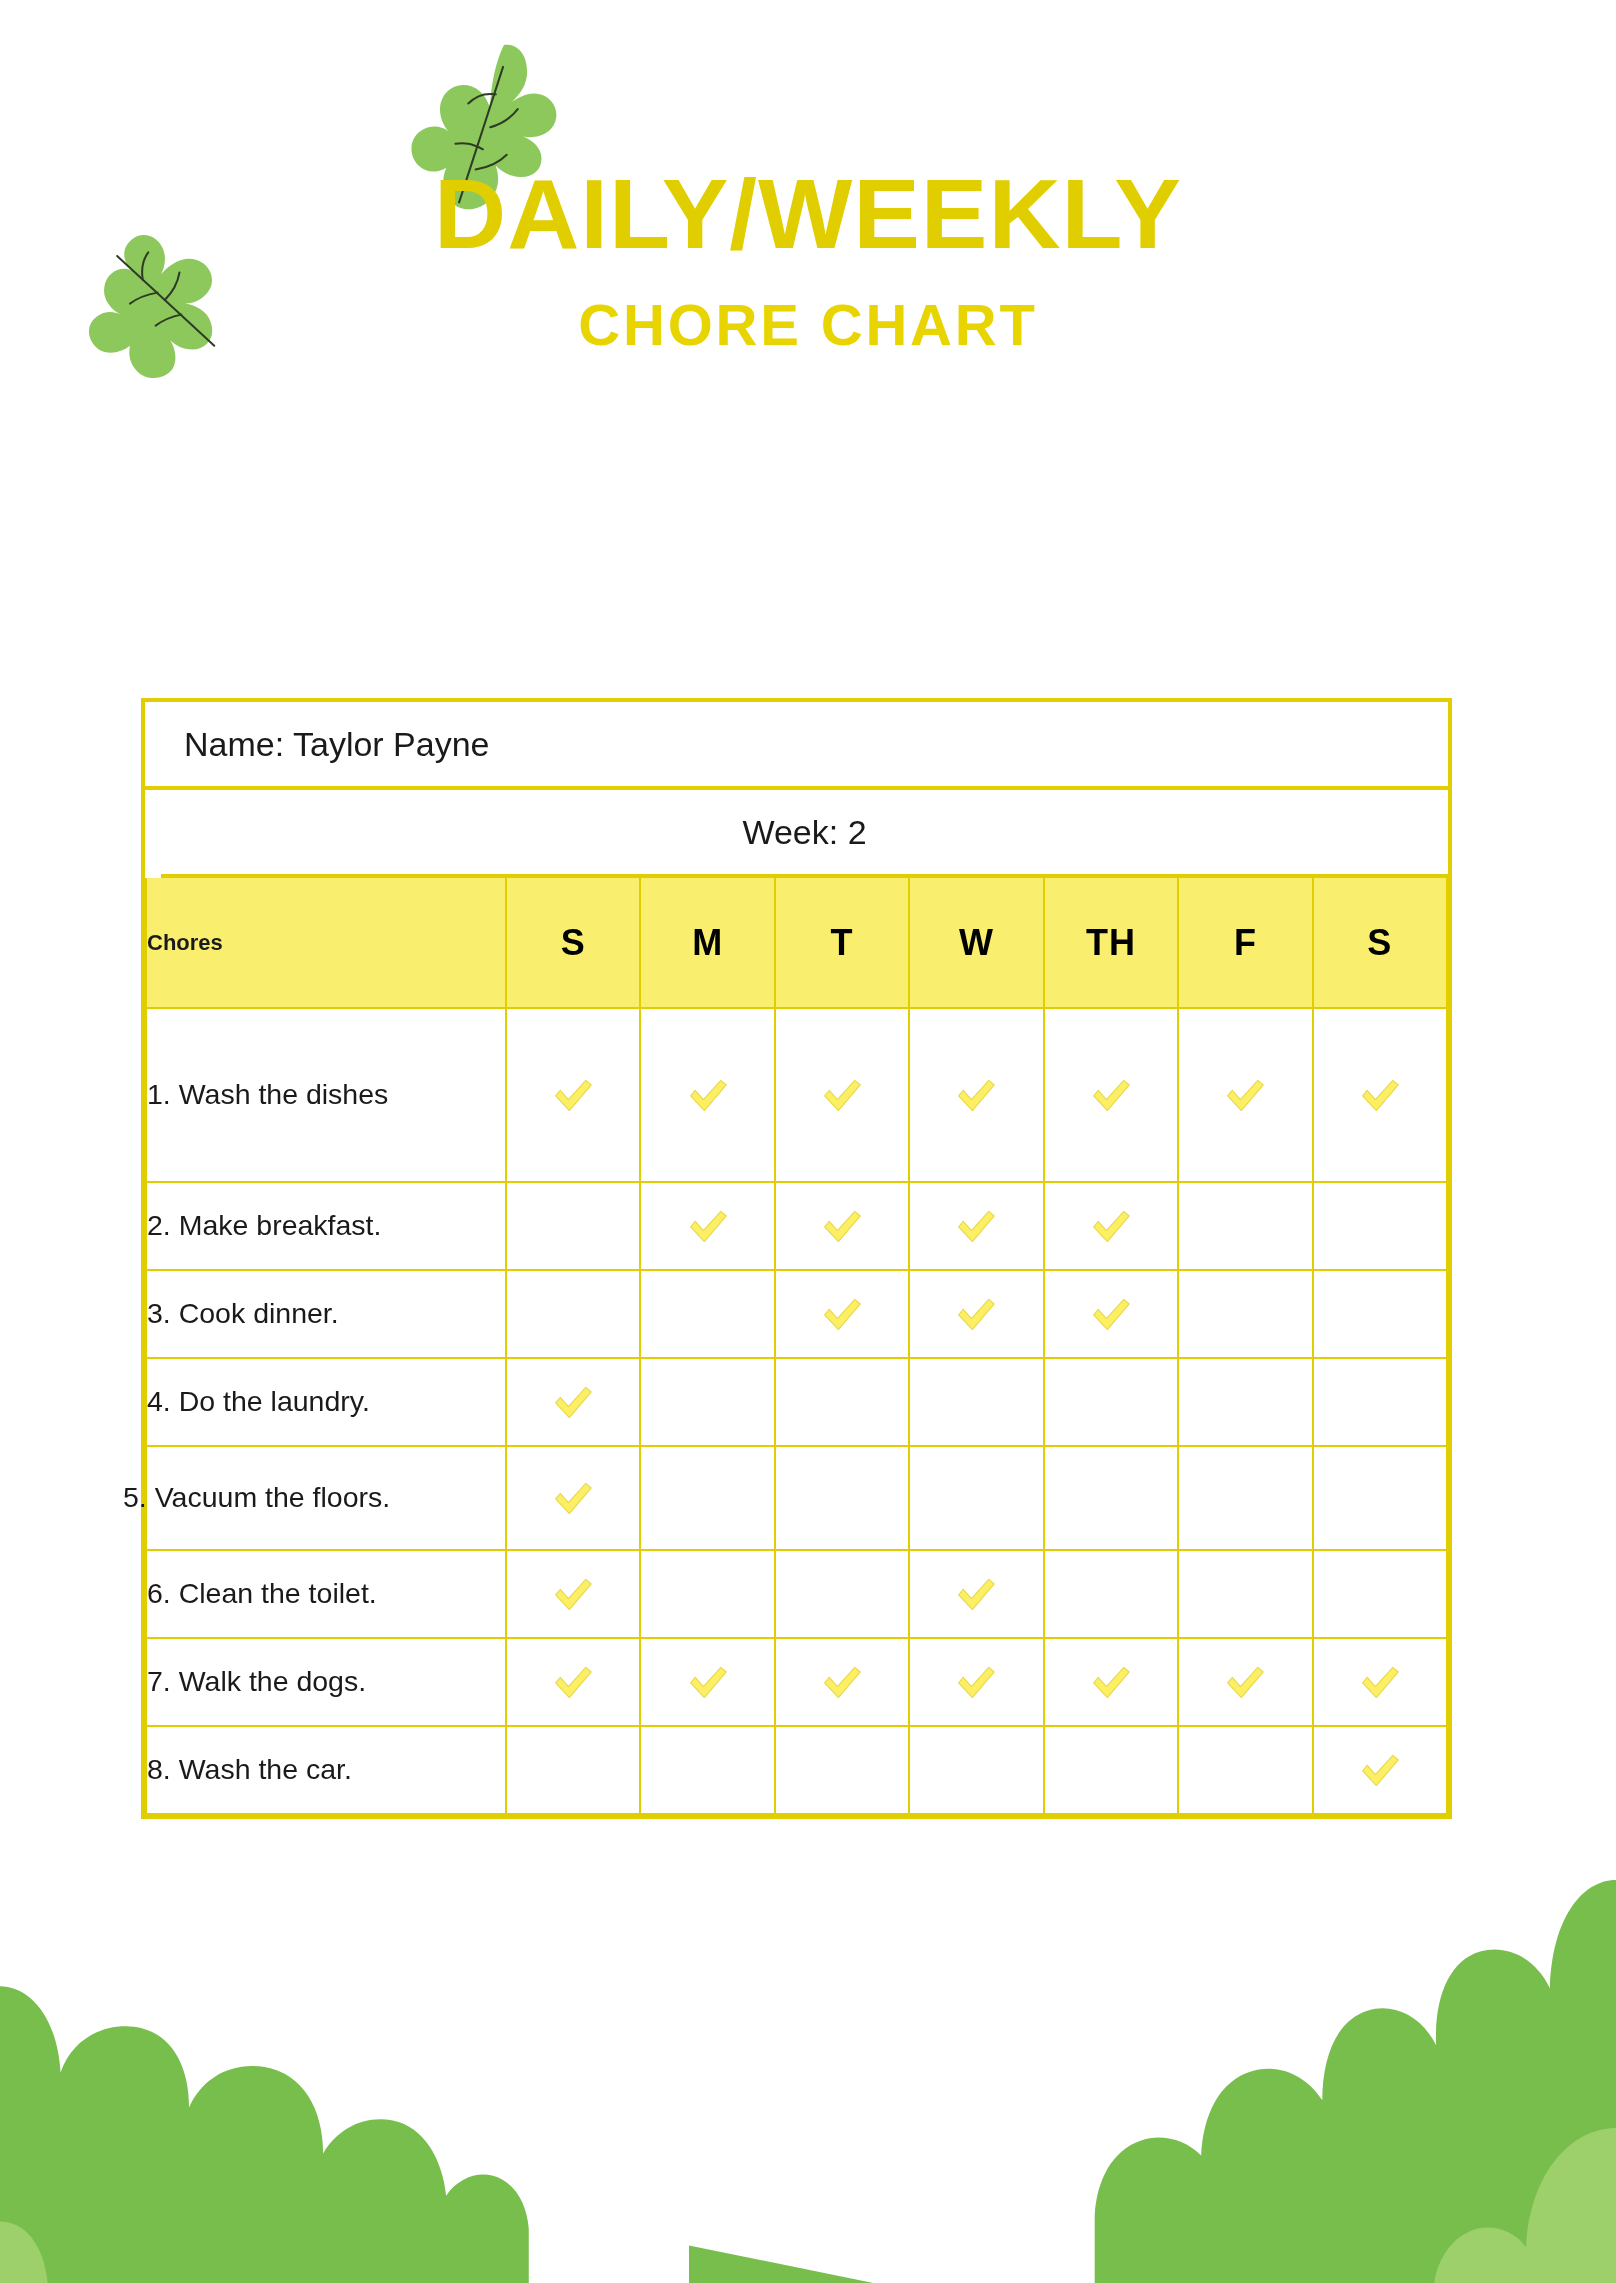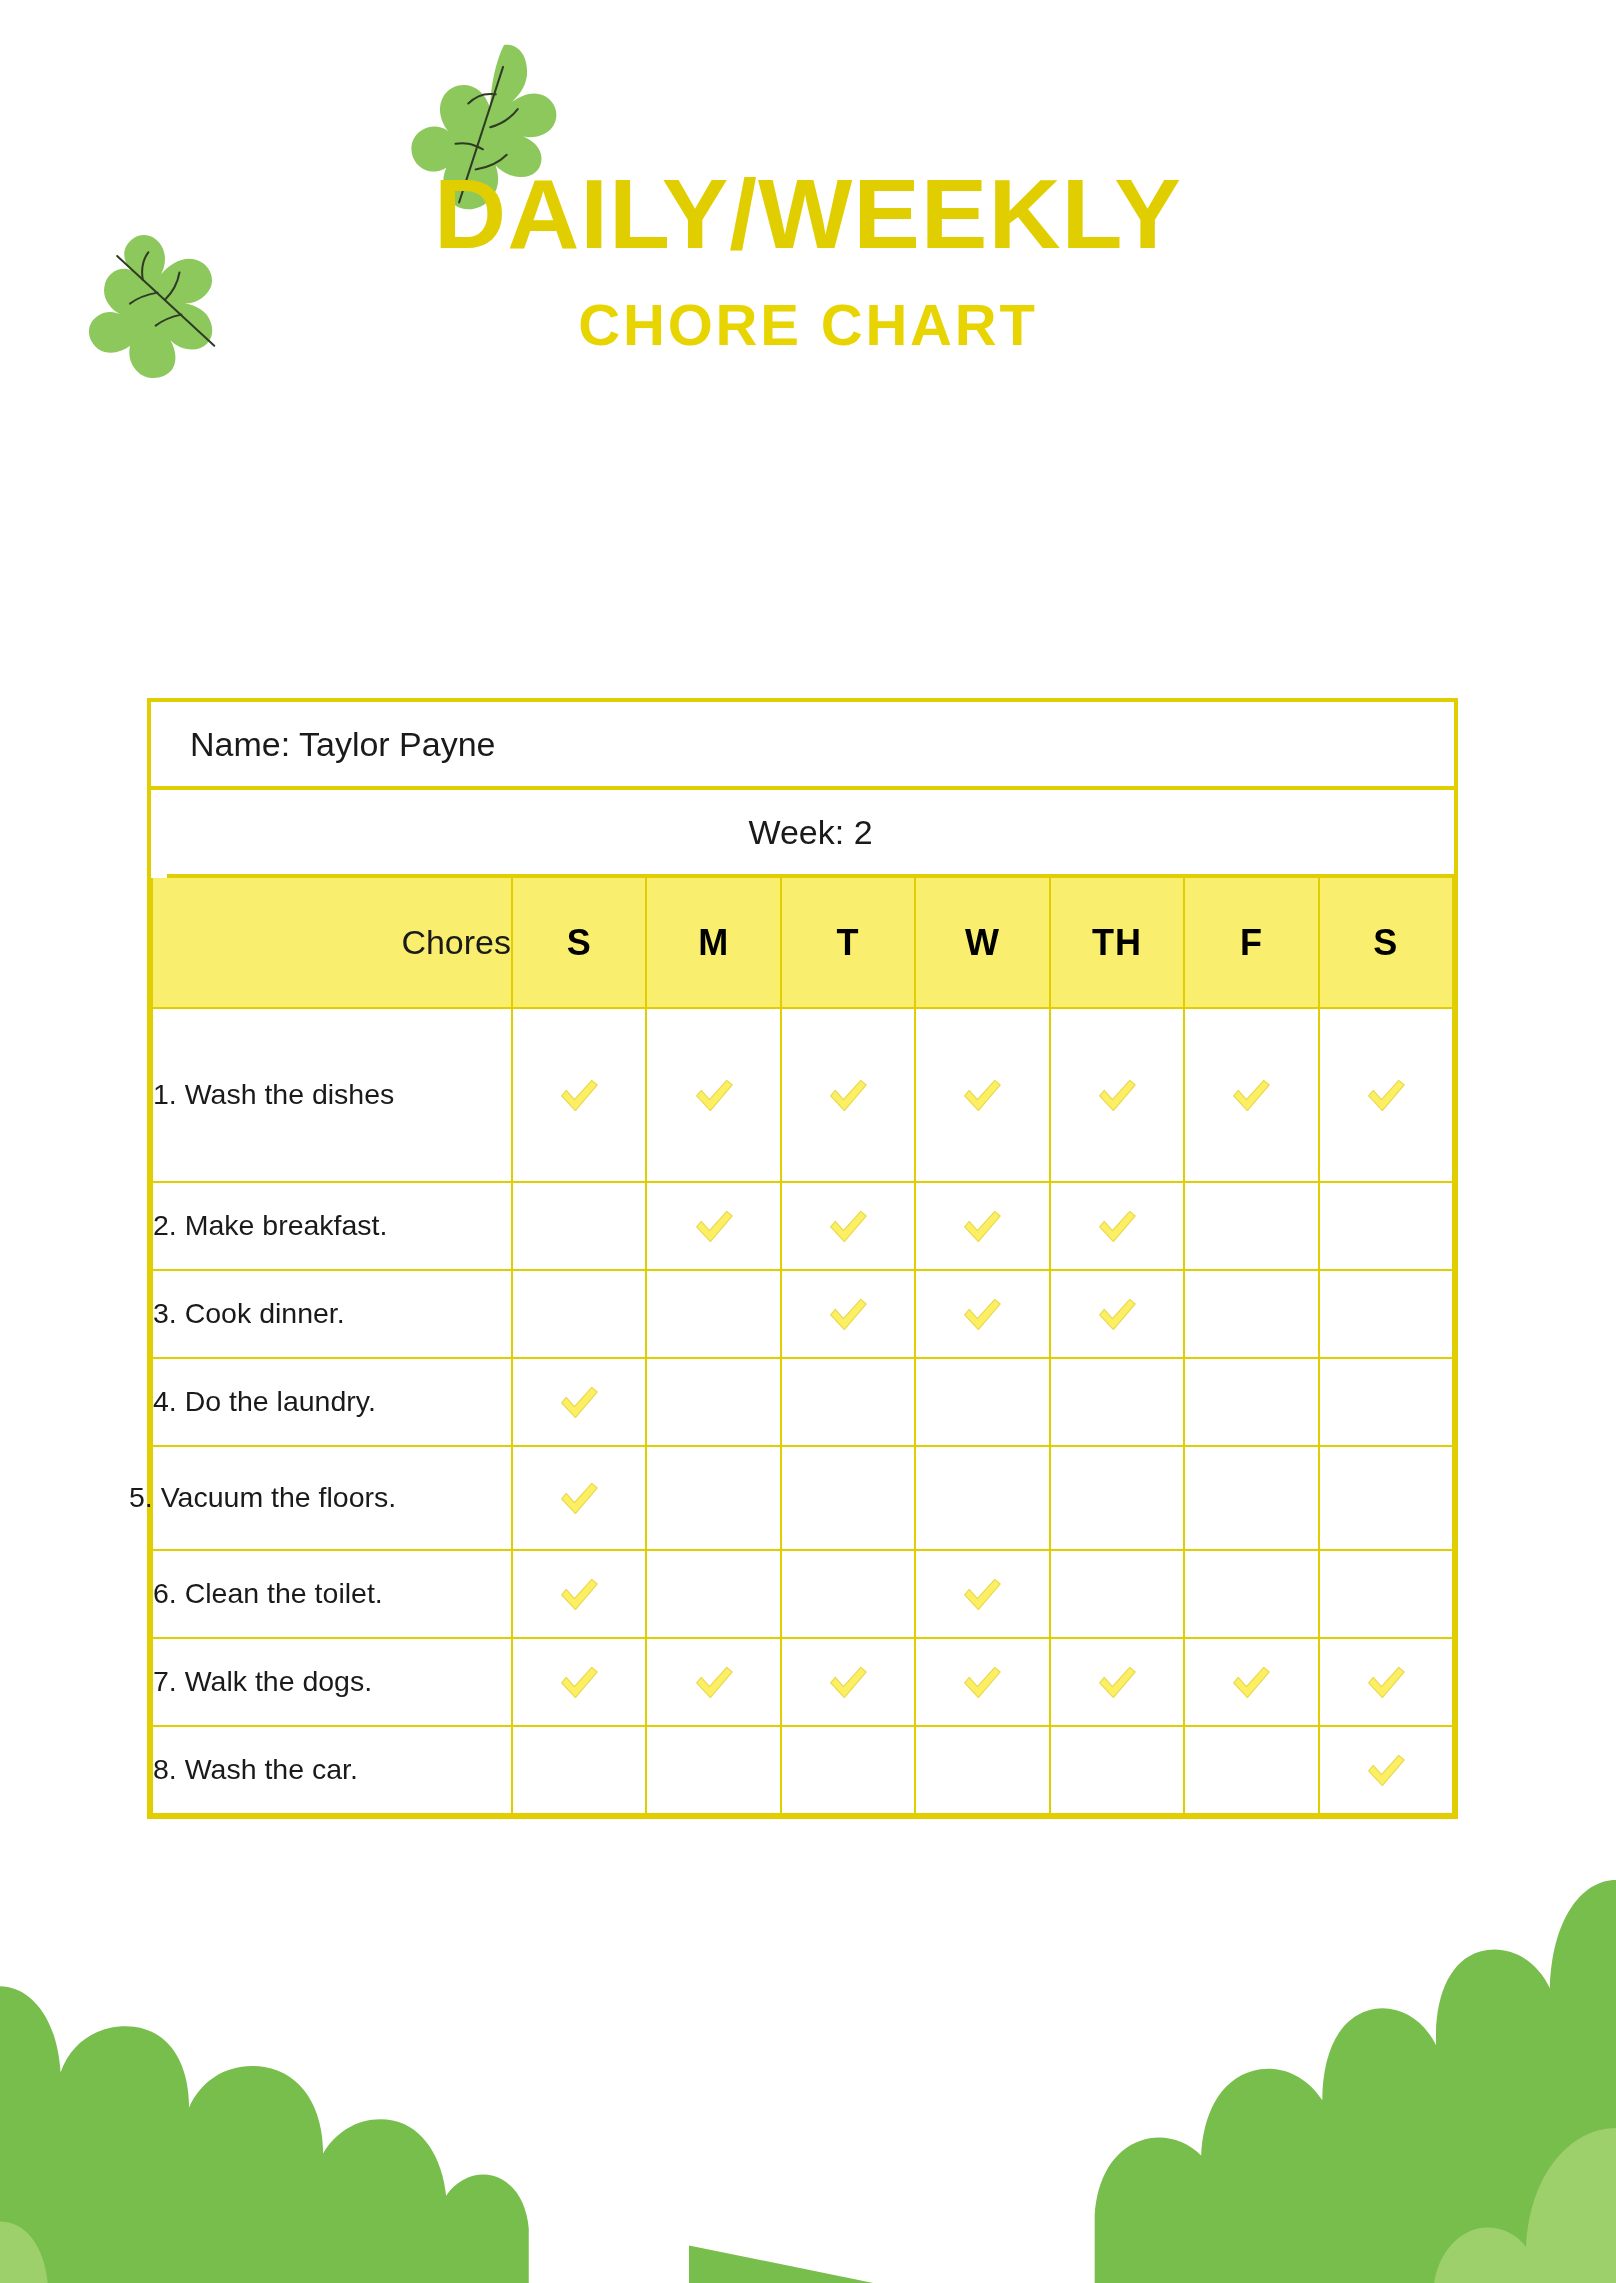--- a/index.html
+++ b/index.html
@@ -73,21 +73,21 @@
     font-size: 58px;
     line-height: 1.0;
     letter-spacing: 2.8px;
     color: #E8D400;
     margin-top: 33px;
   }
 
   
   .chart-table {
     position: absolute;
-    left: 147px;
+    left: 141px;
     top: 698px;
     width: 1311px;
     border: 4.6px solid #E0CE00;
     box-sizing: border-box;
     background: #ffffff;
   }
   .meta-row {
     border-bottom: 4.6px solid #E0CE00;
     box-sizing: border-box;
     height: 88px;
@@ -115,24 +115,24 @@
     box-sizing: border-box;
     padding: 0;
   }
   table.grid tr.head-row th {
     background: #FAEE6E;
     height: 130px;
     border-top: none;
   }
   th.col-chores {
     width: 360px;
-    font-weight: 400;
-    font-size: 34px;
+    font-weight: 700;
+    font-size: 22px;
     color: #1a1a1a;
-    text-align: right;
+    text-align: left;
   }
   th.col-day {
     font-family: "Liberation Sans Narrow", "Liberation Sans", sans-serif;
     font-weight: 700;
     font-size: 36px;
     color: #000000;
     text-align: center;
     letter-spacing: 0.9px;
   }
   td.chore-label {

